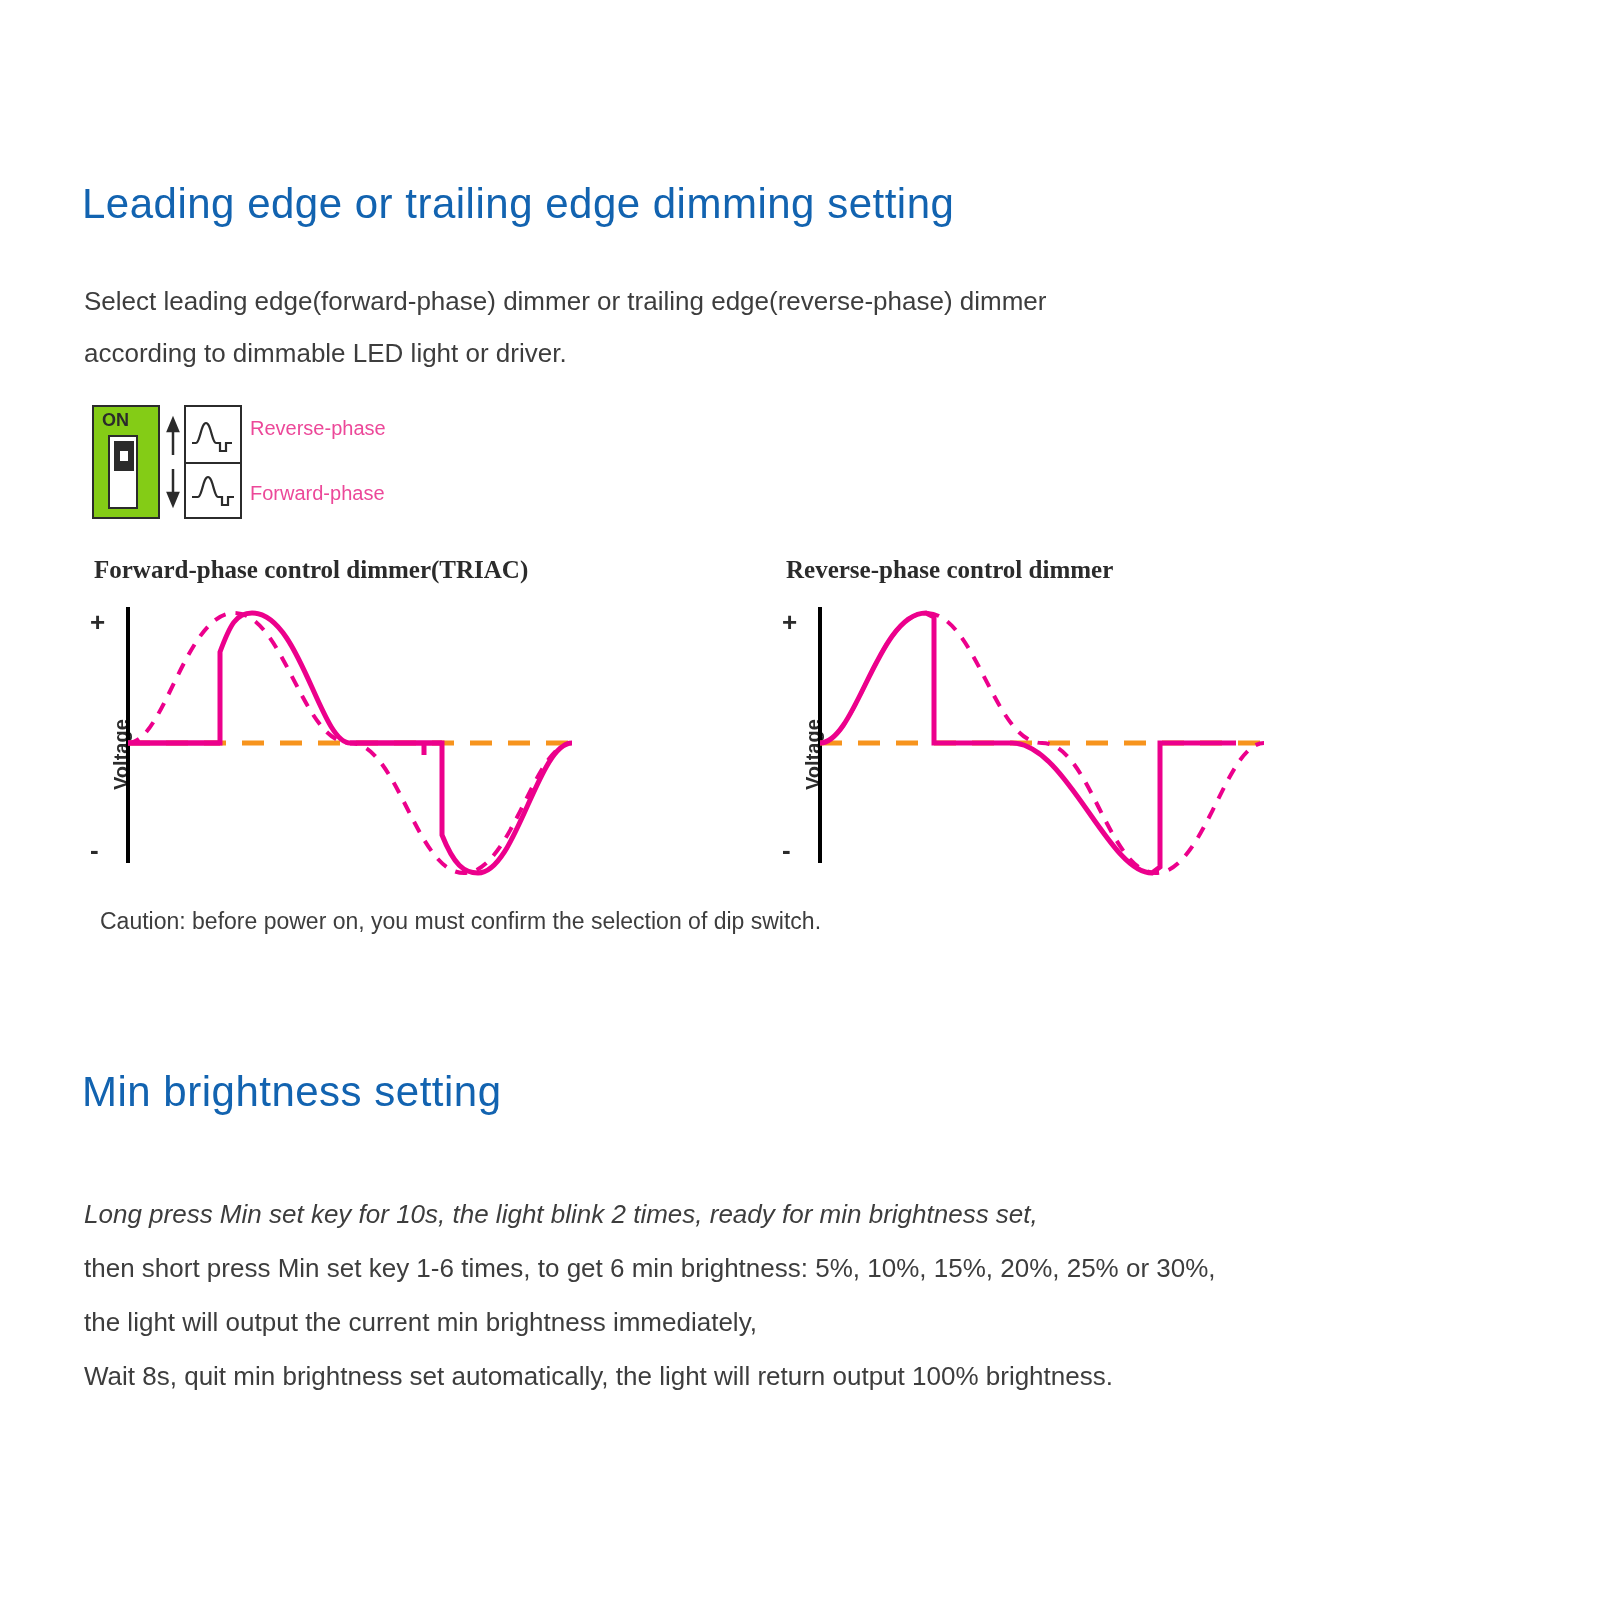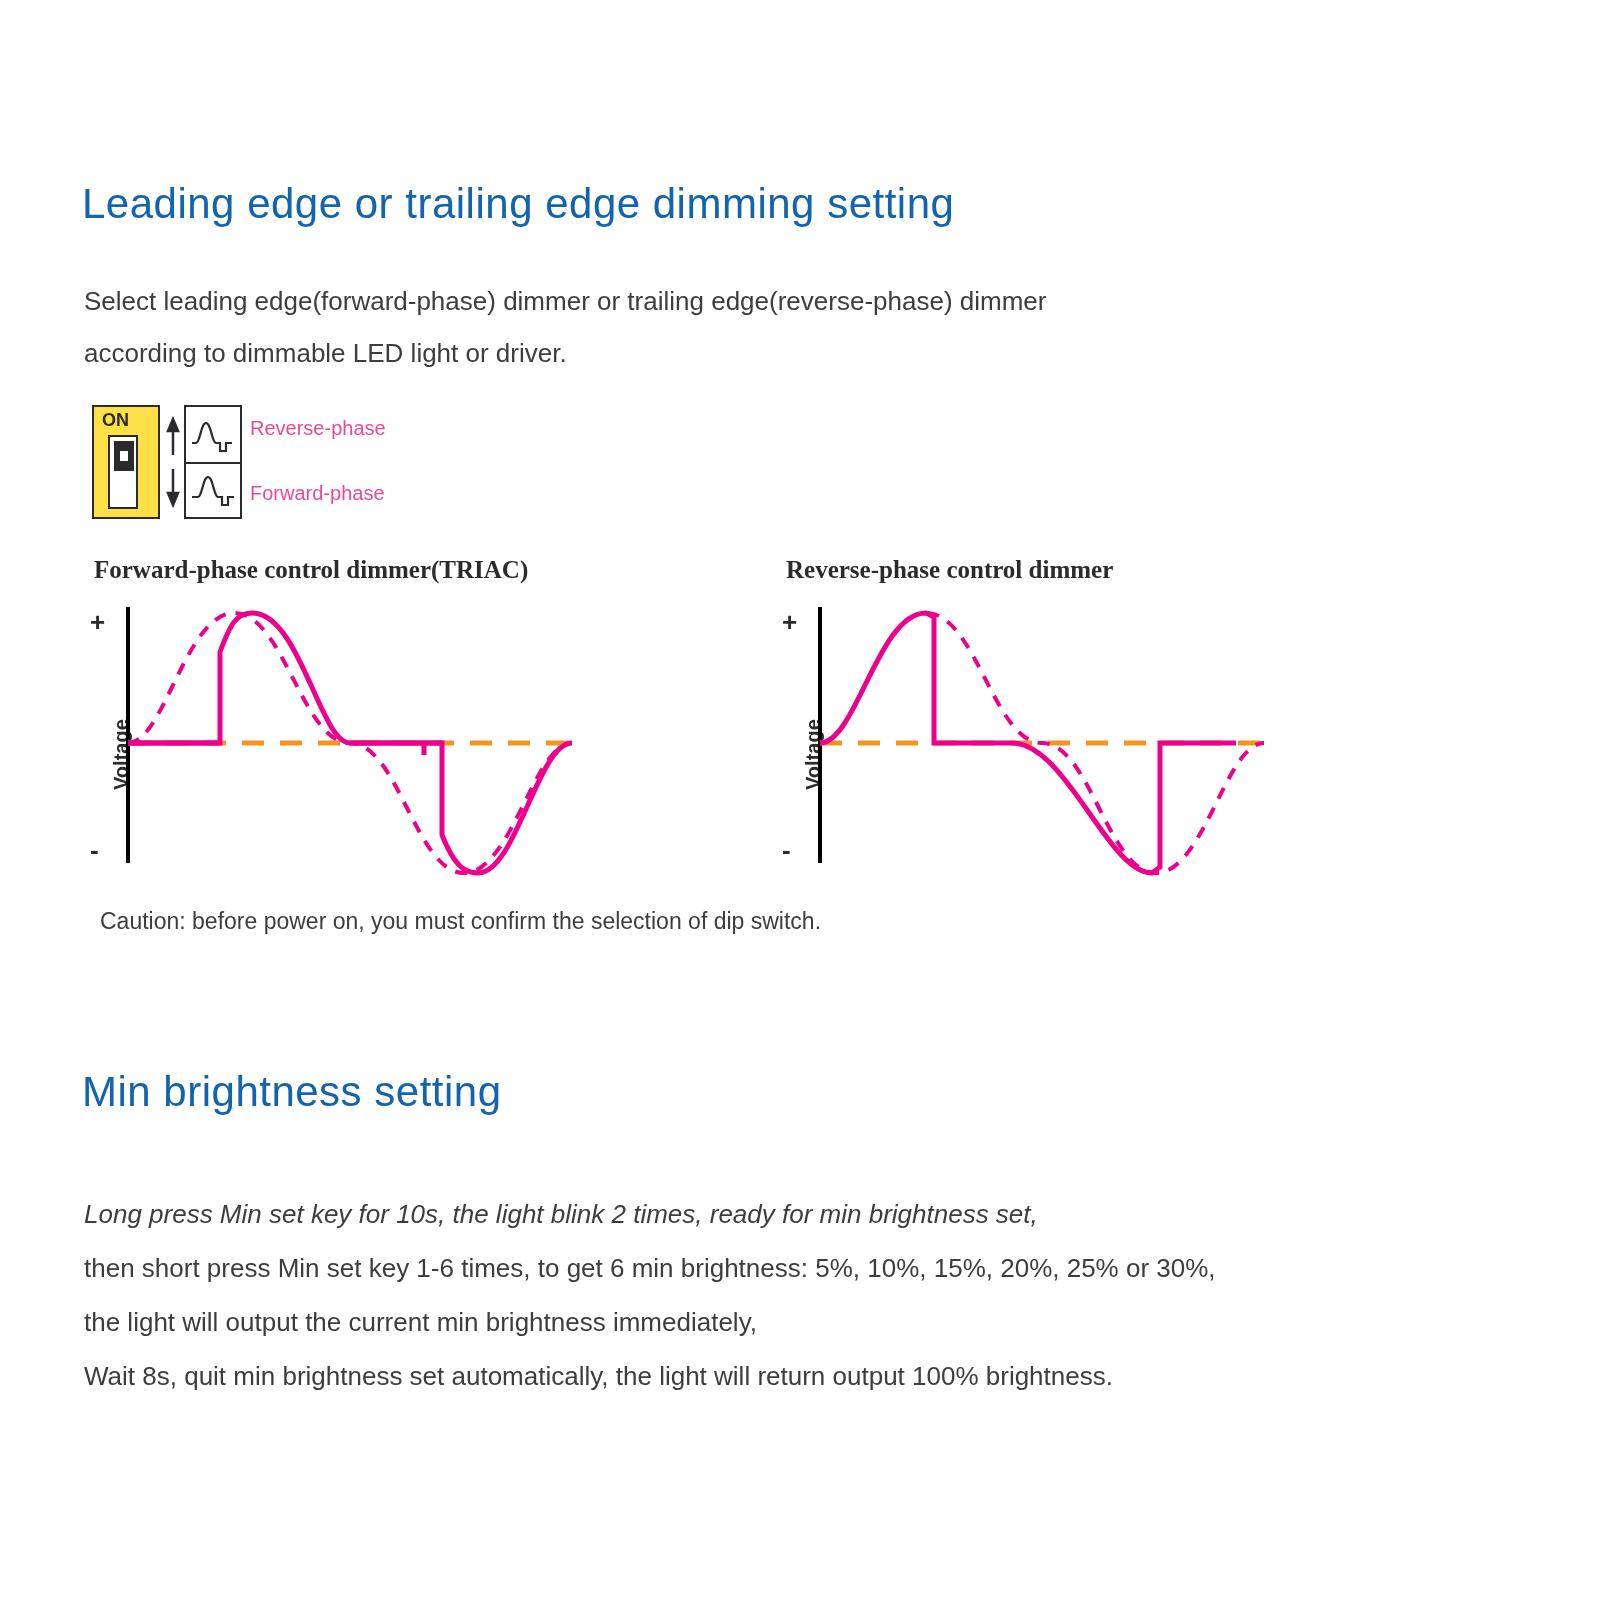--- a/index.html
+++ b/index.html
@@ -46,21 +46,21 @@
     width: 150px;
     height: 114px;
   }
   .dip-box {
     position: absolute;
     left: 0; top: 0;
     width: 68px;
     height: 114px;
     border: 2px solid #2b2b2b;
     box-sizing: border-box;
-    background: #fde047;
+    background: #84cc16;
   }
   .dip-on {
     position: absolute;
     left: 8px;
     top: 3px;
     font-size: 18px;
     font-weight: 700;
     color: #2b2b2b;
     font-family: "Liberation Sans", sans-serif;
   }

